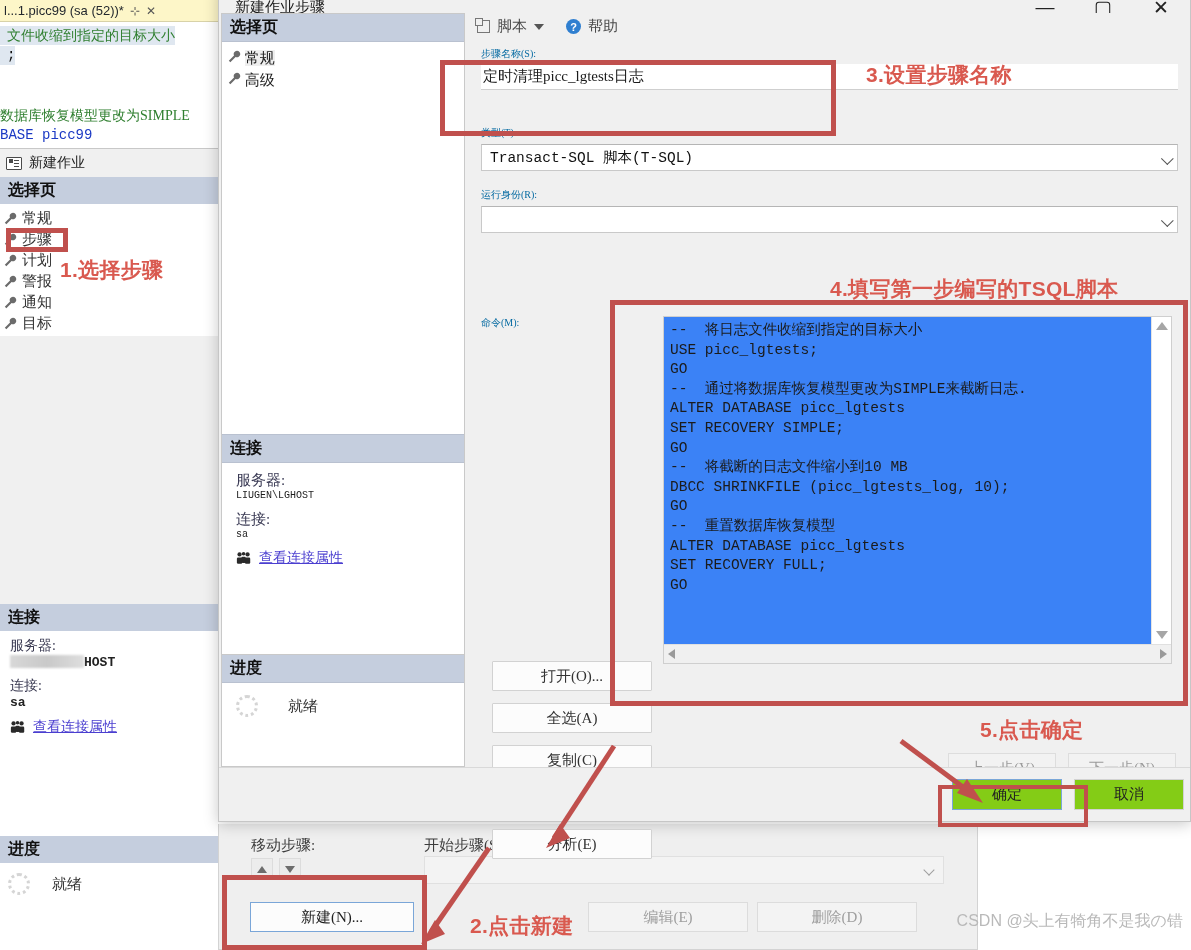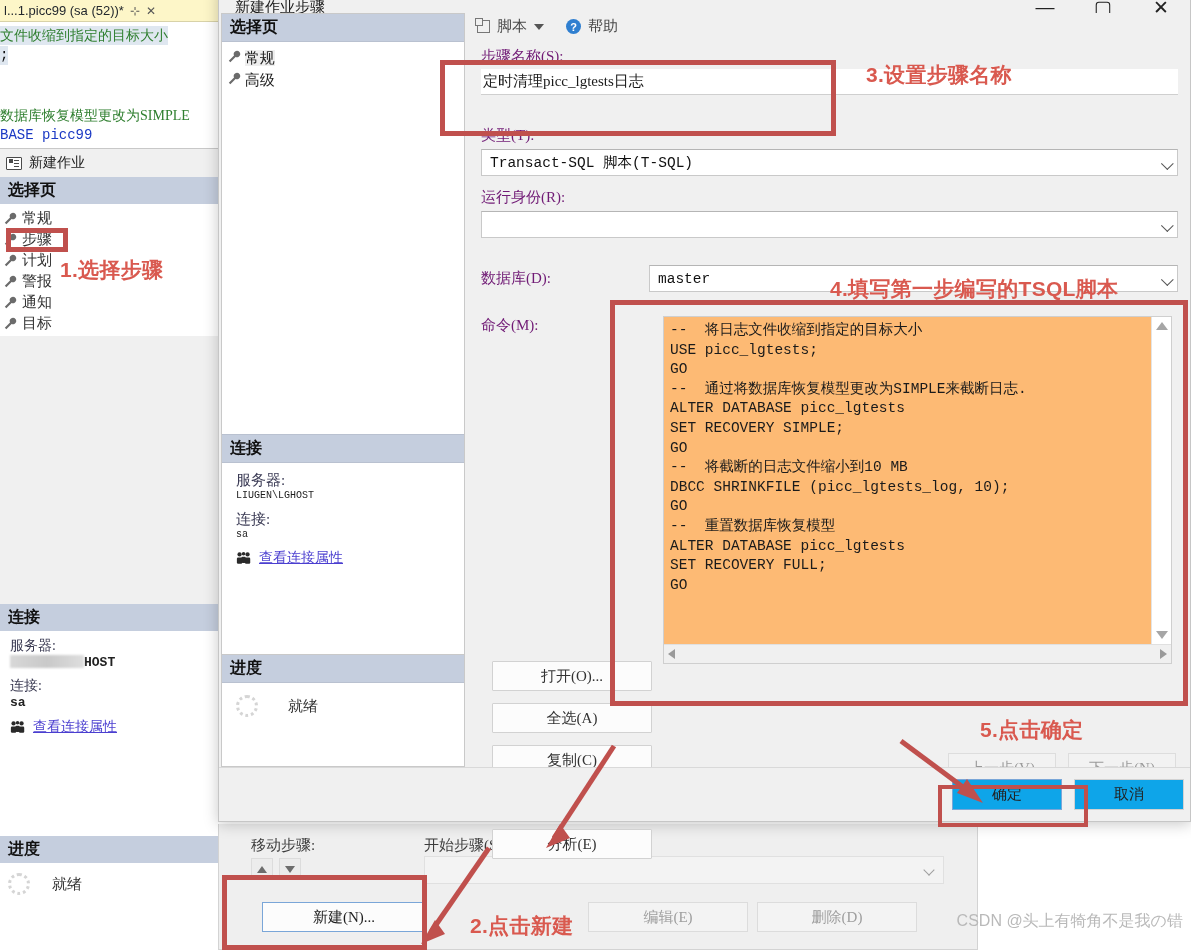--- a/index.html
+++ b/index.html
@@ -17,21 +17,21 @@
   .bg-tab {
     position:absolute; left:0; top:0; width:220px; height:22px;
     background:#fdf6c8; border-bottom:1px solid #d8d2a8;
     display:flex; align-items:center; padding-left:4px; gap:6px;
     font-family:"Liberation Sans", sans-serif; font-size:13px; color:#23282d;
     white-space:nowrap; overflow:hidden;
   }
   .bg-tab .tb-pin, .bg-tab .tb-x { font-size:12px; color:#555; }
 
   .bg-editor { position:absolute; left:0; top:22px; width:220px; height:125px; background:#fff; overflow:hidden; }
-  .bg-editor .hl { background:#dfe7f0; display:inline-block; }
+  .bg-editor .hl { background:#dfe7f0; display:inline-block;padding-left:7px; }
   .bg-editor .ln {
     font-family:"Liberation Mono","DejaVu Sans Mono",monospace; font-size:14px;
     white-space:nowrap; line-height:19px; padding-left:0;
   }
   .bg-editor .cmt { color:#2f7f2f; font-family:"Liberation Serif",serif; }
   .bg-editor .kw  { color:#1b39c4; font-family:"Liberation Mono",monospace; }
   .bg-editor .pl  { color:#111; }
 
   
   .bg-dialog { position:absolute; left:0; top:148px; width:220px; height:730px; background:#f0f0f0; border-top:1px solid #c8c8c8; }
@@ -112,21 +112,21 @@
   #script-bar { display:flex; align-items:center; gap:7px; padding:4px 0 4px 10px; font-size:15px; color:#4a4a4a; }
   #script-bar .sep { width:8px; }
   .caret-dn { width:0;height:0;border-left:5px solid transparent;border-right:5px solid transparent;border-top:6px solid #555; }
   .help-ico {
     width:15px;height:15px;border-radius:50%;background:#2f7fd0;color:#fff;font-size:11px;
     display:flex;align-items:center;justify-content:center;font-family:"Liberation Sans",sans-serif;font-weight:bold;
   }
   .script-ico { width:13px;height:13px;border:1.5px solid #777;position:relative; }
   .script-ico:after{content:"";position:absolute;left:-3px;top:-3px;width:6px;height:6px;border:1.5px solid #777;background:#f0f0f0;}
 
-  .fld-label { font-size:15px; color:#701a75; }
+  .fld-label { font-size:10px; color:#0369a1; }
   .inp {
     background:#fff; border:1px solid #c9c9c9; border-top-color:#b5b5b5;
     height:27px; display:flex; align-items:center; padding:0 8px;
     font-size:15px; color:#111;
   }
   .inp.mono { font-family:"Liberation Mono",monospace; font-size:14.5px; }
   .combo { position:relative; }
   .combo .chev {
     position:absolute; right:9px; top:50%; transform:translateY(-60%);
     width:9px; height:9px; border-right:1.6px solid #555; border-bottom:1.6px solid #555;
@@ -135,21 +135,21 @@
 
   #cmd-buttons { position:absolute; left:11px; top:345px; width:160px; }
   .sbtn {
     height:30px; margin-bottom:12px; background:#fcfcfc; border:1px solid #d2d2d2;
     display:flex; align-items:center; justify-content:center;
     font-size:15px; color:#333; border-radius:1px;
   }
 
   #sql-area {
     position:absolute; left:182px; top:0; right:6px; height:348px;
-    background:#fdba74; border:1px solid #cfcfcf;
+    background:#3b82f6; border:1px solid #cfcfcf;
   }
   #sql-text {
     position:absolute; left:6px; top:4px; right:22px; bottom:20px; overflow:hidden;
     font-family:"Liberation Mono","DejaVu Sans Mono",monospace;
     font-size:14.5px; line-height:19.6px; color:#1b1b1b; white-space:pre;
   }
   #vscroll {
     position:absolute; right:0; top:0; width:20px; bottom:19px; background:#fff; border-left:1px solid #e4e4e4;
   }
   .arrow-up { width:0;height:0;border-left:6px solid transparent;border-right:6px solid transparent;border-bottom:8px solid #a6a6a6;margin:5px auto 0; }
@@ -165,21 +165,21 @@
   .nbtn {
     position:absolute; height:30px; width:108px; background:#f2f2f2; border:1px solid #dddddd;
     display:flex; align-items:center; justify-content:center; font-size:15px; color:#9a9a9a;
   }
   #dlg-footer {
     position:absolute; left:0; right:0; bottom:0; height:54px;
     background:#f0f0f0; border-top:1px solid #d9d9d9;
   }
   .fbtn {
     position:absolute; top:11px; height:31px; width:110px;
-    background:#0ea5e9; display:flex; align-items:center; justify-content:center;
+    background:#84cc16; display:flex; align-items:center; justify-content:center;
     font-size:15px; color:#222; border:1px solid #d2d2d2;
   }
   .fbtn.primary { border:1.6px solid #7aa6d8; }
 
   
   #parent-strip {
     position:absolute; left:218px; top:824px; width:760px; height:126px;
     background:#efefef; border:1px solid #d3d3d3; border-top:none;
   }
   #parent-strip .pl-lbl { position:absolute; font-size:15px; color:#3c3c3c; }
@@ -313,21 +313,21 @@
     <span style="position:absolute;right:10px;top:9px;width:8px;height:8px;border-right:1.6px solid #9e9e9e;border-bottom:1.6px solid #9e9e9e;rotate:45deg;"></span>
   </div>
 
   <div class="spin-sq" style="left:32px; top:34px;">
       <span class="tri-up"></span>
     </div>
   <div class="spin-sq" style="left:60px; top:34px;">
       <span class="tri-dn"></span>
     </div>
 
-  <div class="pbtn enabled" style="left:43px; top:78px; width:164px;">新建(N)...</div>
+  <div class="pbtn enabled" style="left:31px; top:78px; width:164px;">新建(N)...</div>
   <div class="pbtn" style="left:369px; top:78px; width:160px;">编辑(E)</div>
   <div class="pbtn" style="left:538px; top:78px; width:160px;">删除(D)</div>
 </div>
 
 <div id="dialog">
 
   <div id="dlg-title">
     <span class="dlg-ico" style="border-color:#3d3d3d;"></span>
     <span>新建作业步骤</span>
     <span class="wctrls">
@@ -413,27 +413,20 @@
       </div>
 
       <div style="position:absolute; left:14px; top:175px; right:10px;">
         <div class="fld-label">运行身份(R):</div>
         <div class="inp combo" style="margin-top:4px;">
           <span></span>
           <span class="chev"></span>
         </div>
       </div>
 
-      <div style="position:absolute; left:14px; top:252px; right:10px; display:flex; align-items:center;">
-        <div class="fld-label" style="width:168px;">数据库(D):</div>
-        <div class="inp combo mono" style="flex:1;">
-          <span>master</span>
-          <span class="chev"></span>
-        </div>
-      </div>
 
       <div style="position:absolute; left:14px; top:303px; right:10px; bottom:36px;">
         <div class="fld-label">命令(M):</div>
 
         <div id="cmd-buttons">
           <div class="sbtn">打开(O)...</div>
           <div class="sbtn">全选(A)</div>
           <div class="sbtn">复制(C)</div>
           <div class="sbtn">粘贴(P)</div>
           <div class="sbtn">分析(E)</div>

